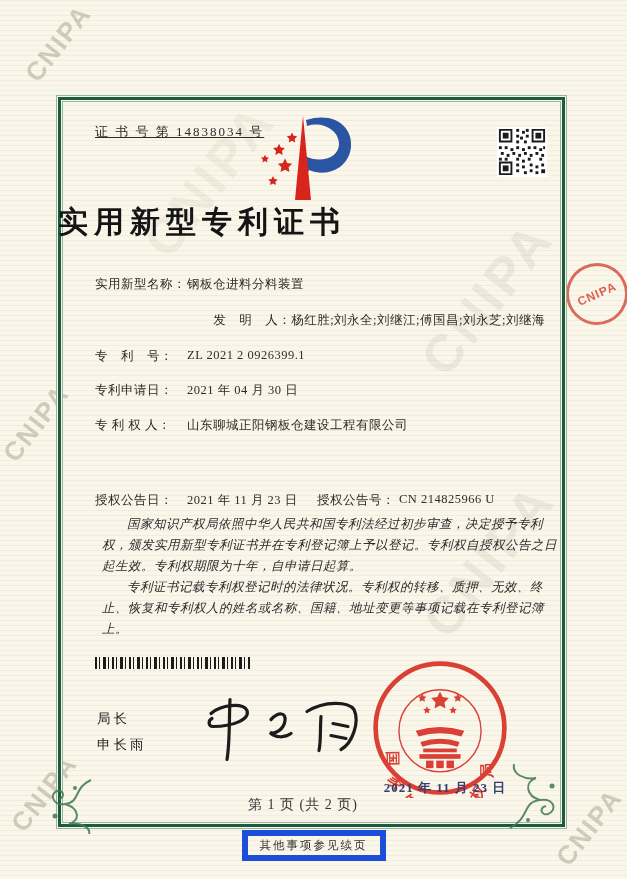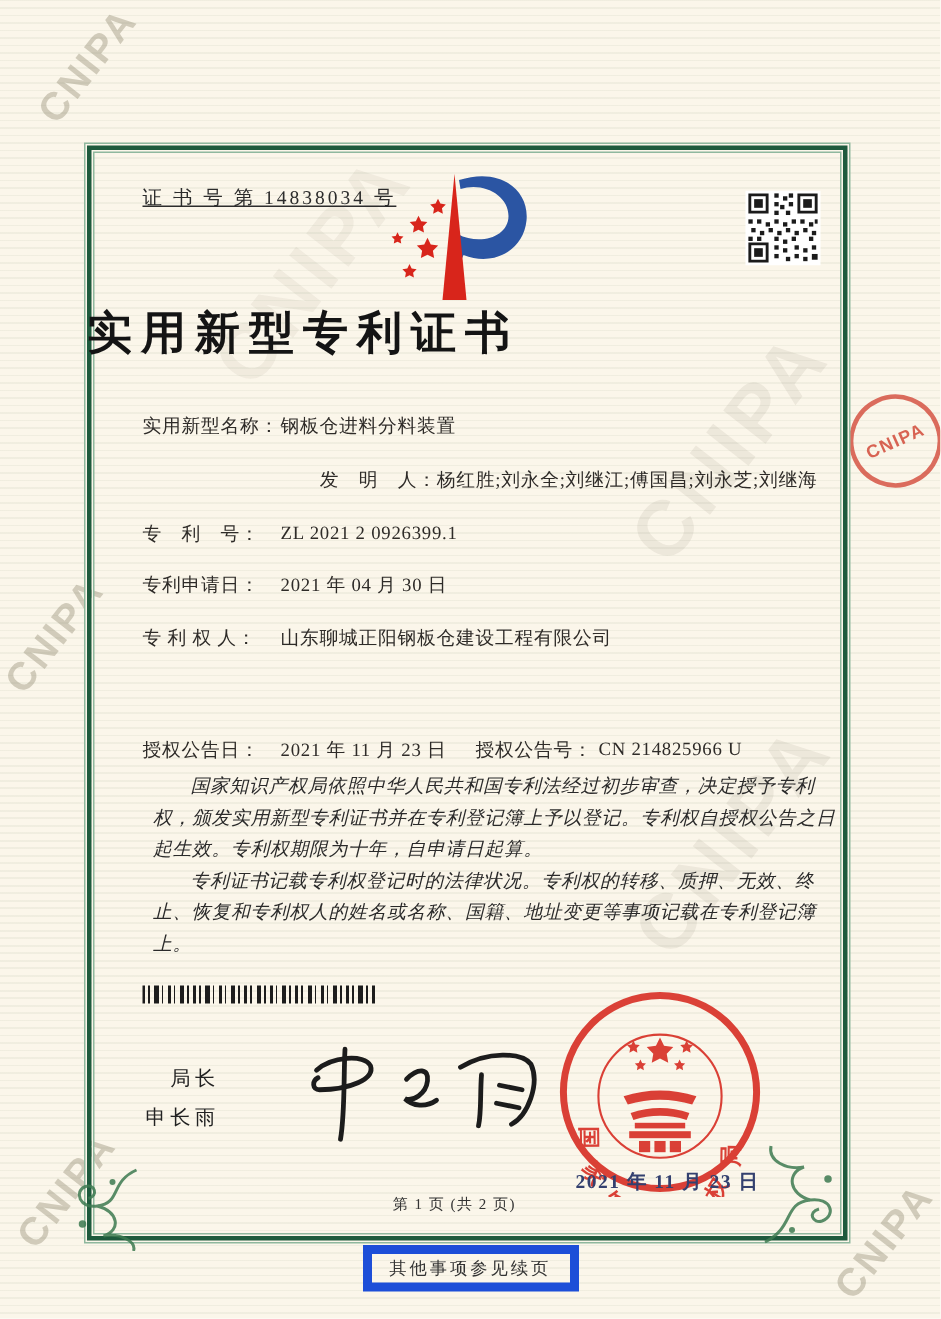--- a/index.html
+++ b/index.html
@@ -24,27 +24,27 @@
   .row .lbl{display:inline-block;width:92px;white-space:pre;vertical-align:top;font-family:Liberation Serif, serif;}
   .row .val{display:inline-block;vertical-align:top;max-width:350px;}
   .pair2{position:absolute;left:222px;top:0;white-space:nowrap;}
   .pair2 .lbl{width:auto;margin-right:4px;}
   .paras{position:absolute;left:102px;top:514px;width:458px;font-size:12.5px;line-height:21px;
     color:#2a2a2a;font-style:italic;}
   .paras p{margin:0;text-indent:2em;letter-spacing:0.5px;}
   .barcode{position:absolute;left:95px;top:657px;width:157px;height:12px;
     background-image:repeating-linear-gradient(90deg,#1c1c1c 0 2px,transparent 2px 4px,#1c1c1c 4px 5px,transparent 5px 8px,#1c1c1c 8px 11px,transparent 11px 13px,#1c1c1c 13px 14px,transparent 14px 17px);}
   .director{position:absolute;left:97px;top:706px;font-size:13.5px;line-height:26px;
-    letter-spacing:3px;color:#222;text-align:right;}
+    letter-spacing:3px;color:#222;}
   .signature{position:absolute;left:185px;top:688px;width:200px;height:78px;}
   .seal{position:absolute;left:370px;top:658px;width:140px;height:140px;}
   .seal-date{position:absolute;left:370px;top:779px;width:150px;text-align:center;
     font-size:13px;font-weight:bold;color:#33406f;letter-spacing:1px;}
   .page-info{position:absolute;left:58px;top:796px;width:490px;text-align:center;
-    font-size:10px;color:#333;letter-spacing:1px;}
+    font-size:14px;color:#333;letter-spacing:1px;}
   .note-wrap{position:absolute;left:0;top:830px;width:627px;text-align:center;}
   .note{display:inline-block;border:6px solid #1d4ed8;padding:2px 12px;font-size:11.5px;
     color:#333;letter-spacing:2px;}
   .red-stamp{position:absolute;left:566px;top:263px;width:56px;height:56px;border:3px solid rgba(208,62,45,0.75);
     border-radius:50%;display:flex;align-items:center;justify-content:center;
     transform:rotate(-24deg);color:rgba(208,62,45,0.8);font-weight:bold;font-size:12px;
     letter-spacing:1px;font-family:"Liberation Sans",sans-serif;}
   .flourish{position:absolute;}
 </style>
 </head>

